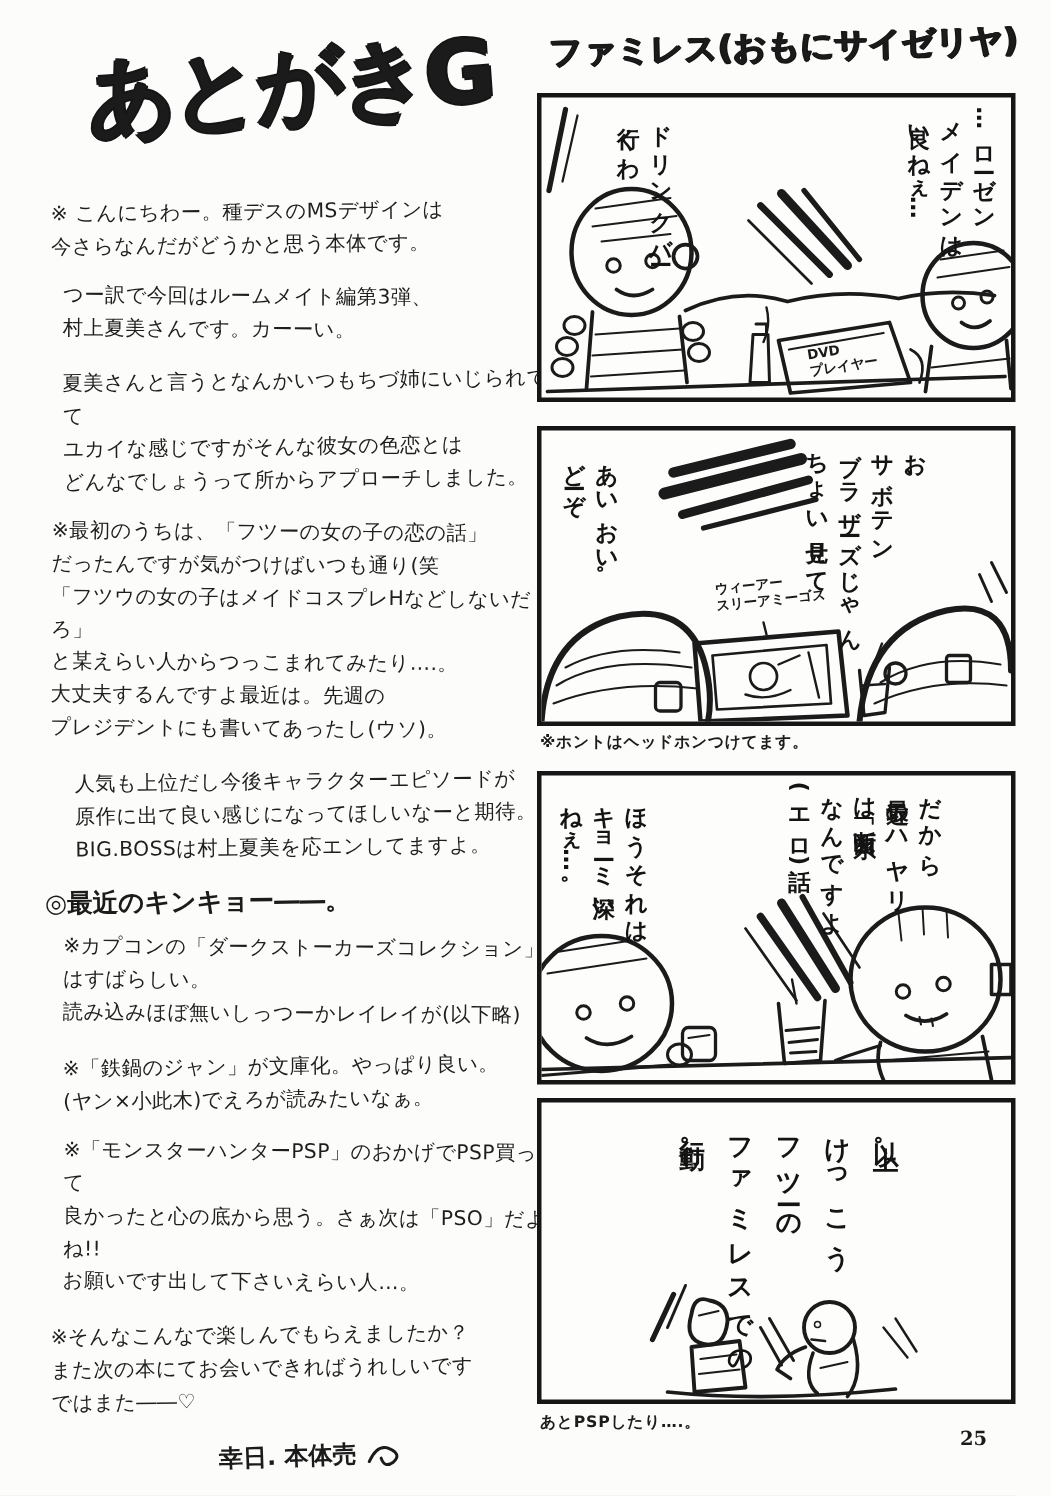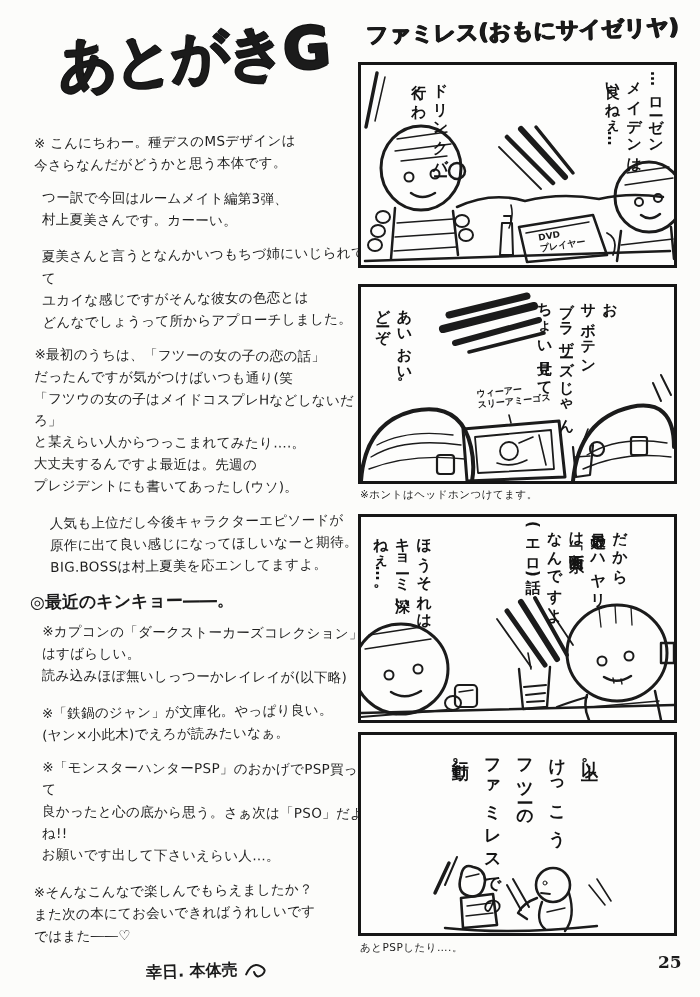--- a/index.html
+++ b/index.html
@@ -59,28 +59,28 @@
     white-space:pre-line;
     font-weight:bold; color:#141414;
     font-size:15px; line-height:1.45; letter-spacing:2px;
   }
   .vbig { font-size:17px; line-height:1.9; letter-spacing:4px; }
   .tiny-label {
     position:absolute; font-size:9px; font-weight:bold; color:#1a1a1a;
     line-height:1.25; white-space:pre-line;
   }
   .panel-caption {
-    position:absolute; left:360px; font-size:10.5px; font-weight:normal;
+    position:absolute; left:360px; font-size:10.5px; font-weight:bold;
     letter-spacing:.5px; color:#1c1c1c;
   }
   .cap2 { top:488px; }
   .cap4 { top:941px;text-align:center; }
   .page-number {
-    position:absolute; left:658px; top:952px;
-    font-family:"DejaVu Serif", serif; font-weight:bold; font-size:17px;
+    position:absolute; left:640px; top:952px;
+    font-family:"DejaVu Serif", serif; font-weight:bold; font-size:13px;
   }
   .sketch path, .sketch line, .sketch circle, .sketch ellipse, .sketch rect {
     stroke:#1b1b1b; fill:none; stroke-linecap:round; stroke-linejoin:round;
   }
 </style>
 </head>
 <body>
 
 <div class="page">
 

